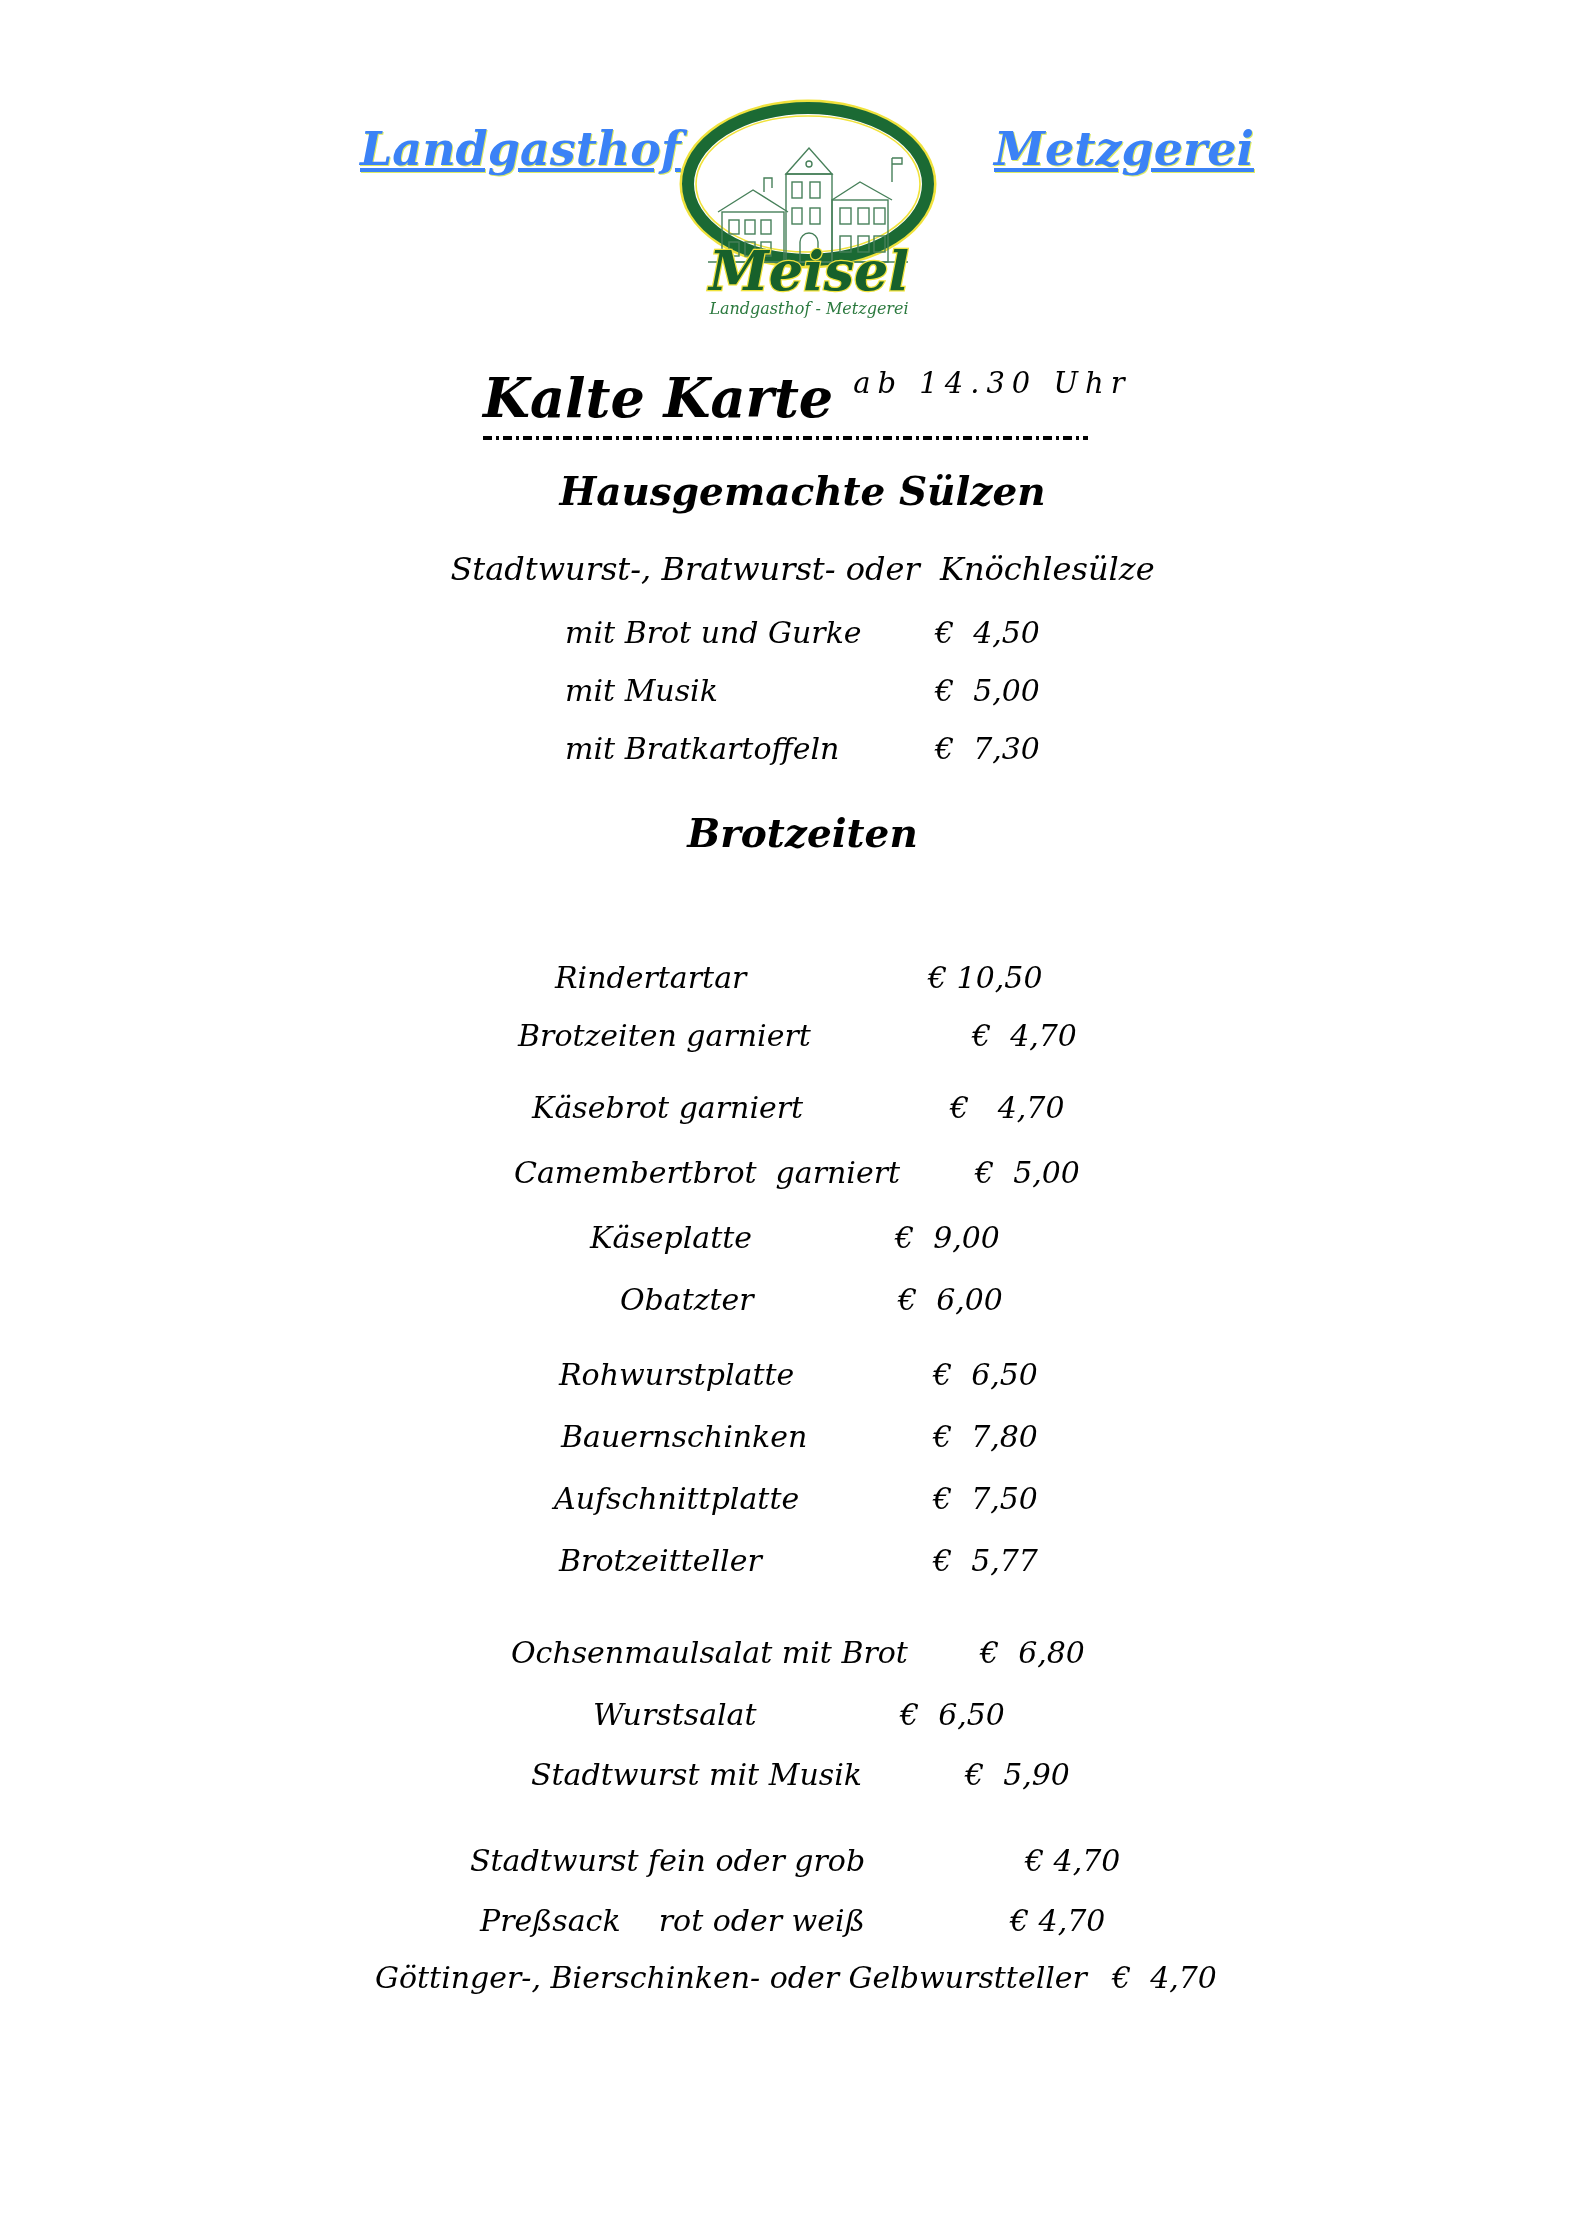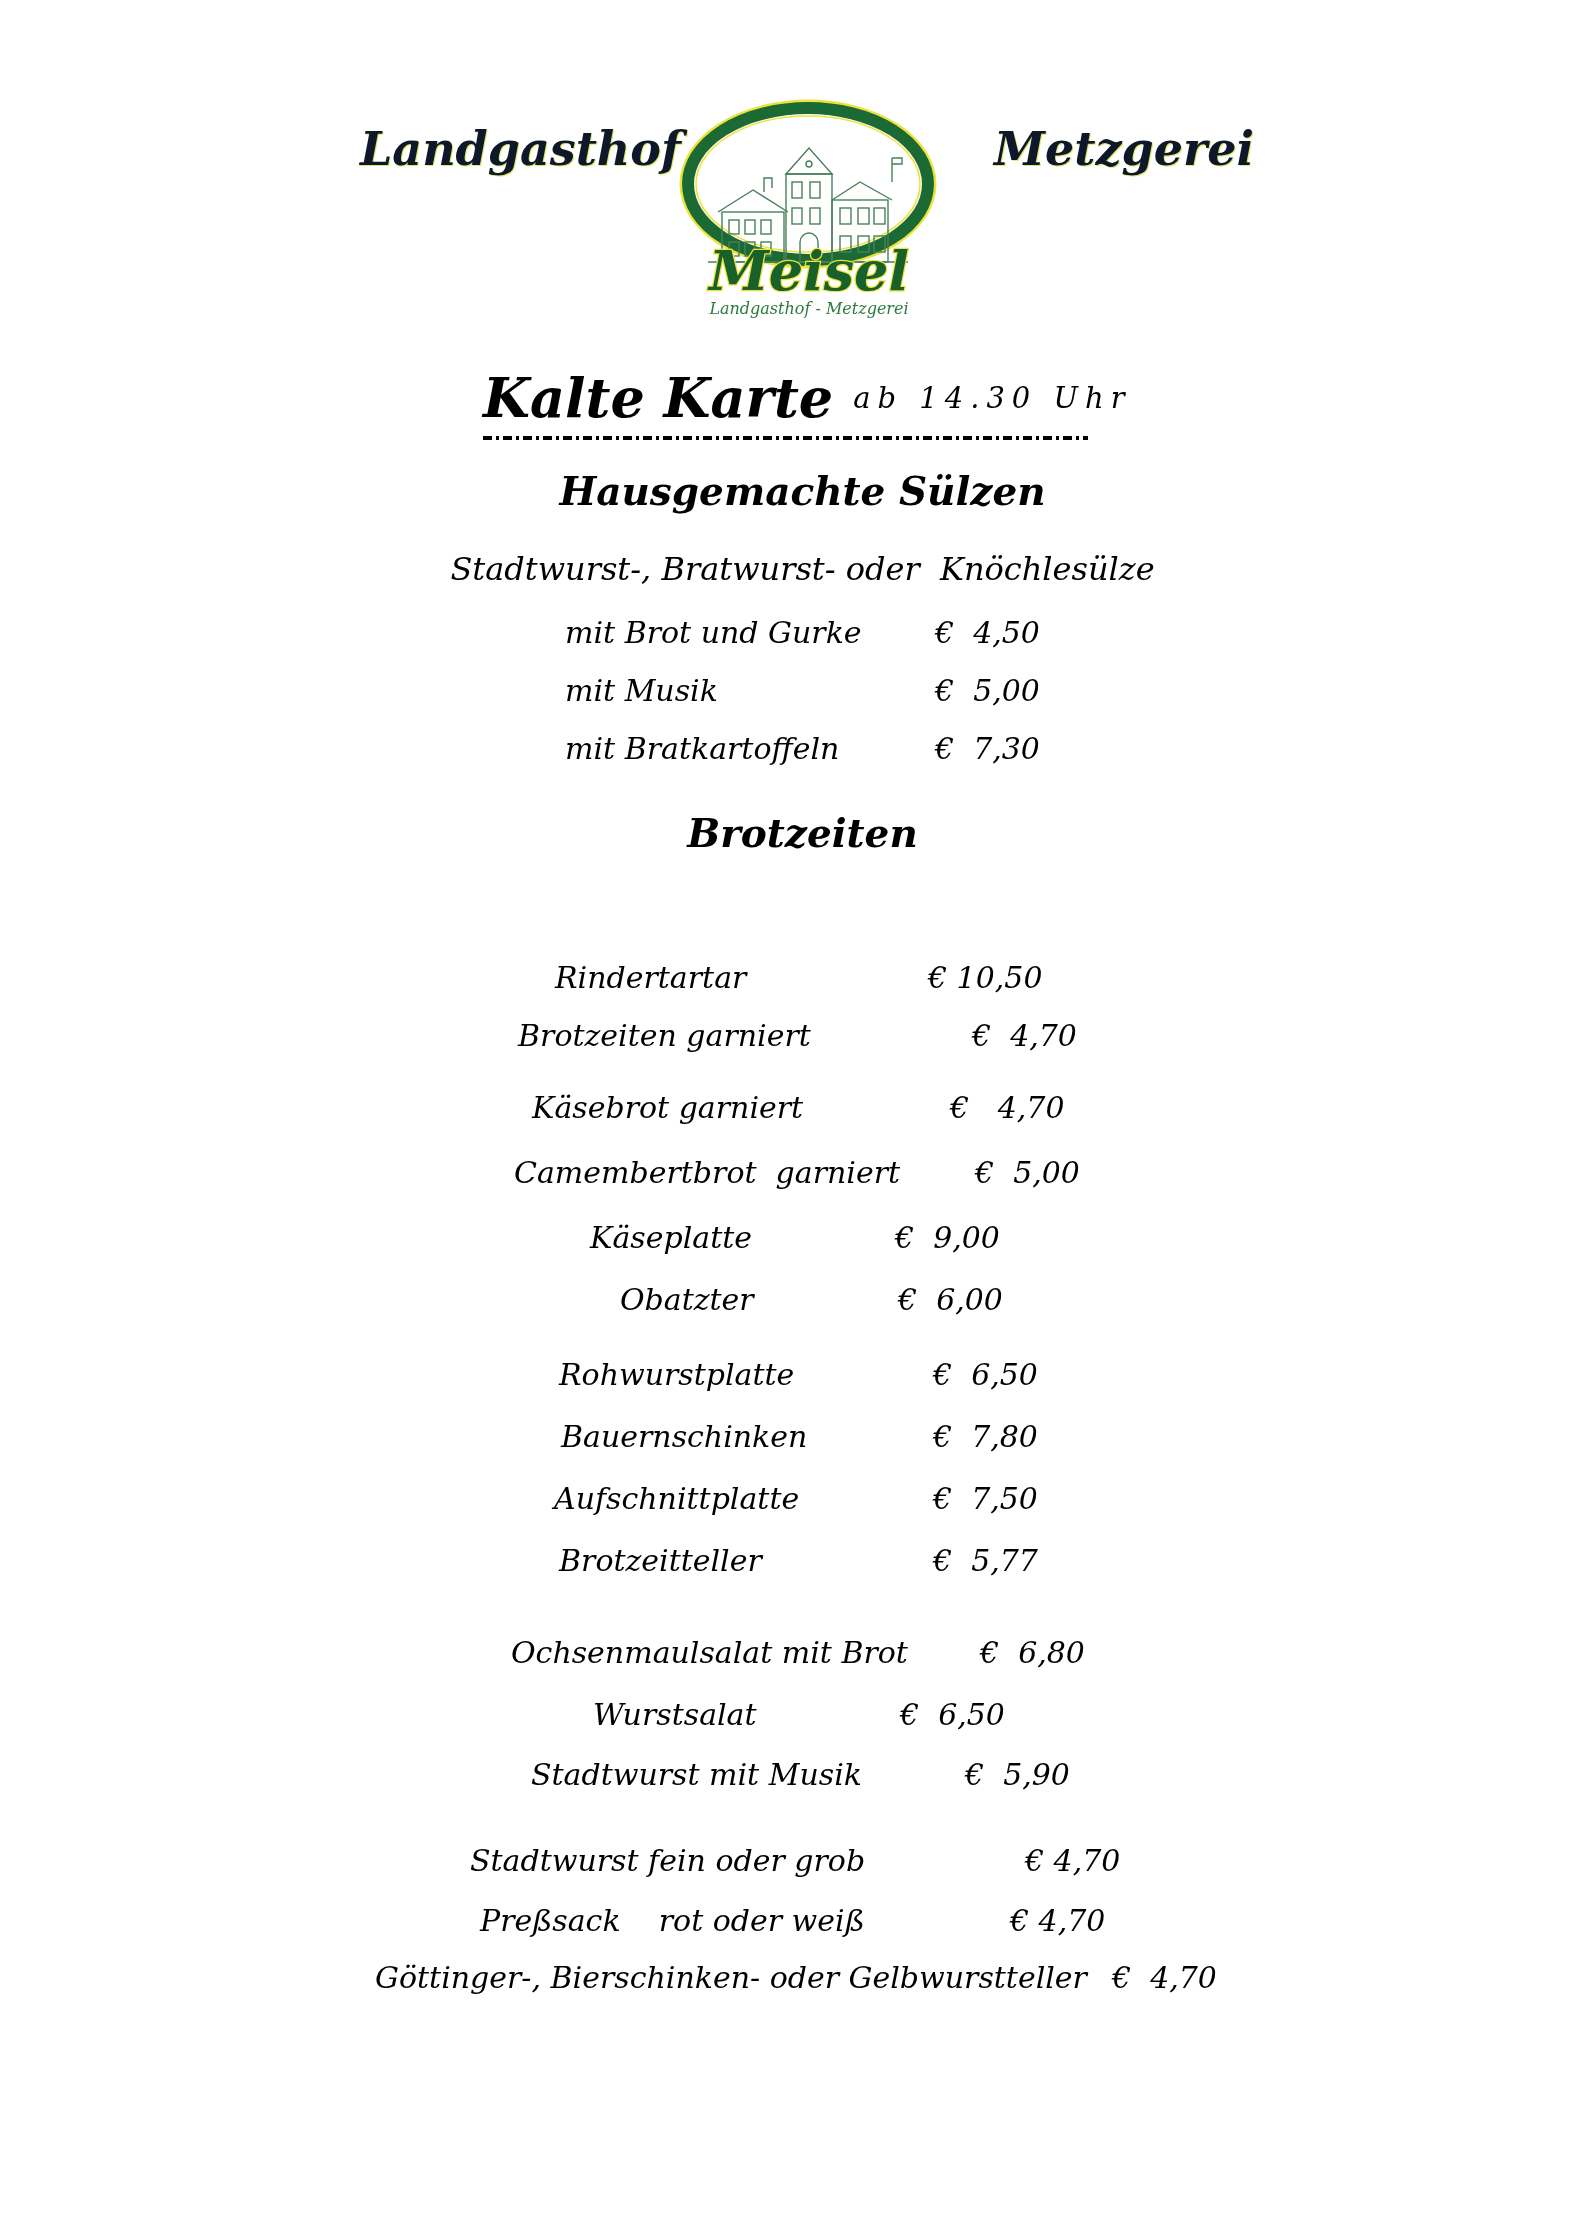--- a/index.html
+++ b/index.html
@@ -1,28 +1,28 @@
 <!DOCTYPE html>
 <html><head>
 <meta charset="utf-8">
 <style>
   html,body{margin:0;padding:0;background:#ffffff;}
   #page{position:relative;width:1571px;height:2222px;background:#ffffff;overflow:hidden;
         font-family:"DejaVu Serif", serif;color:#000;}
 
   
   .brand{position:absolute;top:122px;font:700 italic 46px "DejaVu Serif", serif;
-         color:#0f172a;text-shadow:1px 1px 0 rgba(214,232,74,.85);white-space:pre;}
+         color:#3b82f6;text-shadow:1px 1px 0 rgba(214,232,74,.85);white-space:pre;text-decoration:underline;}
   #brand-left{left:360px;}
   #brand-right{left:994px;}
   #logo{position:absolute;left:678px;top:96px;width:262px;height:234px;}
 
   
   #title-block{position:absolute;left:483px;top:366px;width:612px;}
-  #title-line{display:flex;align-items:center;white-space:pre;}
+  #title-line{display:flex;align-items:flex-start;white-space:pre;}
   #title-main{font:700 italic 54px "DejaVu Serif", serif;color:#000;}
   #title-time{font:italic 29px "DejaVu Serif", serif;letter-spacing:7px;margin-left:20px;}
   #title-underline{height:4px;margin-top:6px;width:605px;
     background:repeating-linear-gradient(90deg,#000 0 9px,transparent 9px 13px,#000 13px 16px,transparent 16px 20px);}
 
   
   .sec-heading{position:absolute;left:0;width:100%;text-align:center;
                font:700 italic 39px "DejaVu Serif", serif;transform:translateX(17px);white-space:pre;}
   #heading-sulzen{top:468px;}
   #heading-brotzeiten{top:810px;}

